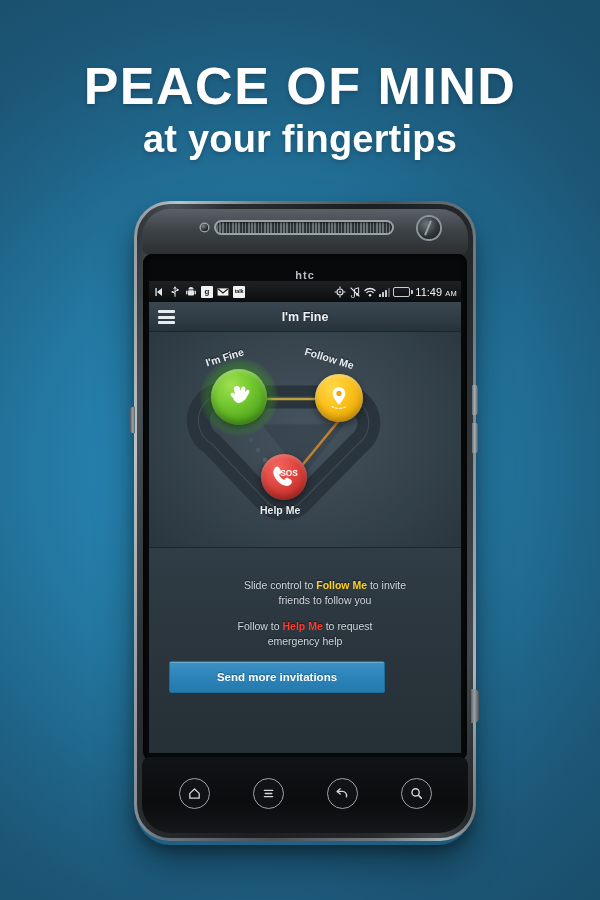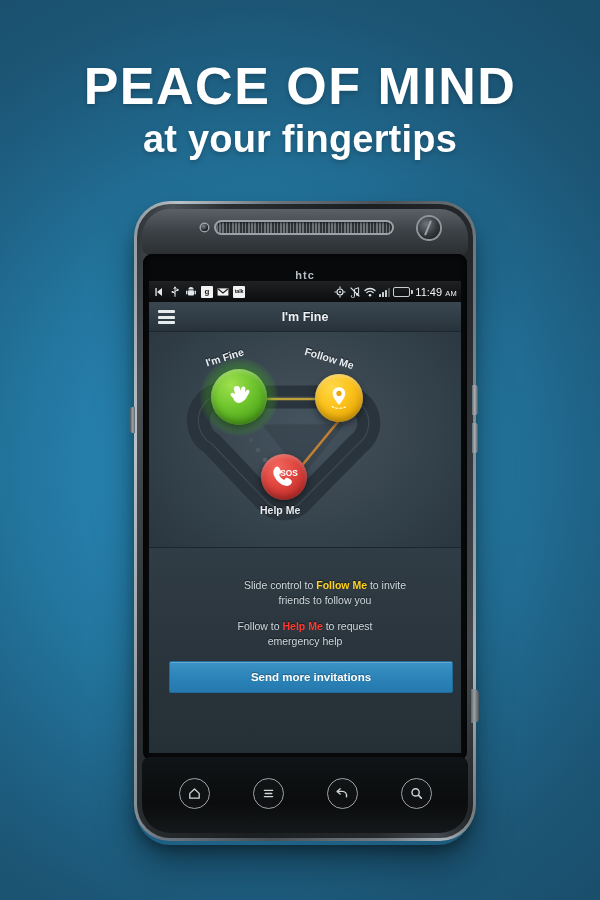--- a/index.html
+++ b/index.html
@@ -240,21 +240,21 @@
     text-align:center; color:#cfd8de; font-size:10.5px; line-height:15px;
     text-shadow:0 -1px 1px rgba(0,0,0,.55);
   }
   #instr1{ position:absolute; left:0; top:30px; width:312px;margin-left:20px; }
   #instr2{ position:absolute; left:0; top:71px; width:312px; }
   .kw-follow{ color:#ffd21e; font-weight:bold; }
   .kw-help{ color:#ff3b30; font-weight:bold; }
 
   #send-btn{
     position:absolute; left:20px; top:113px;
-    width:284px; height:32px;
+    width:216px; height:32px;
     background:linear-gradient(180deg,#3c92c4 0%,#2d85ba 45%,#2579ad 100%);
     border:1px solid #1f6b9c;
     border-radius:2px;
     color:#ffffff; font-size:11.5px; font-weight:bold;
     display:flex; align-items:center; justify-content:center;
     text-shadow:0 -1px 1px rgba(0,0,0,.35);
     box-shadow:inset 0 1px 0 rgba(255,255,255,.22);
   }
 
   

